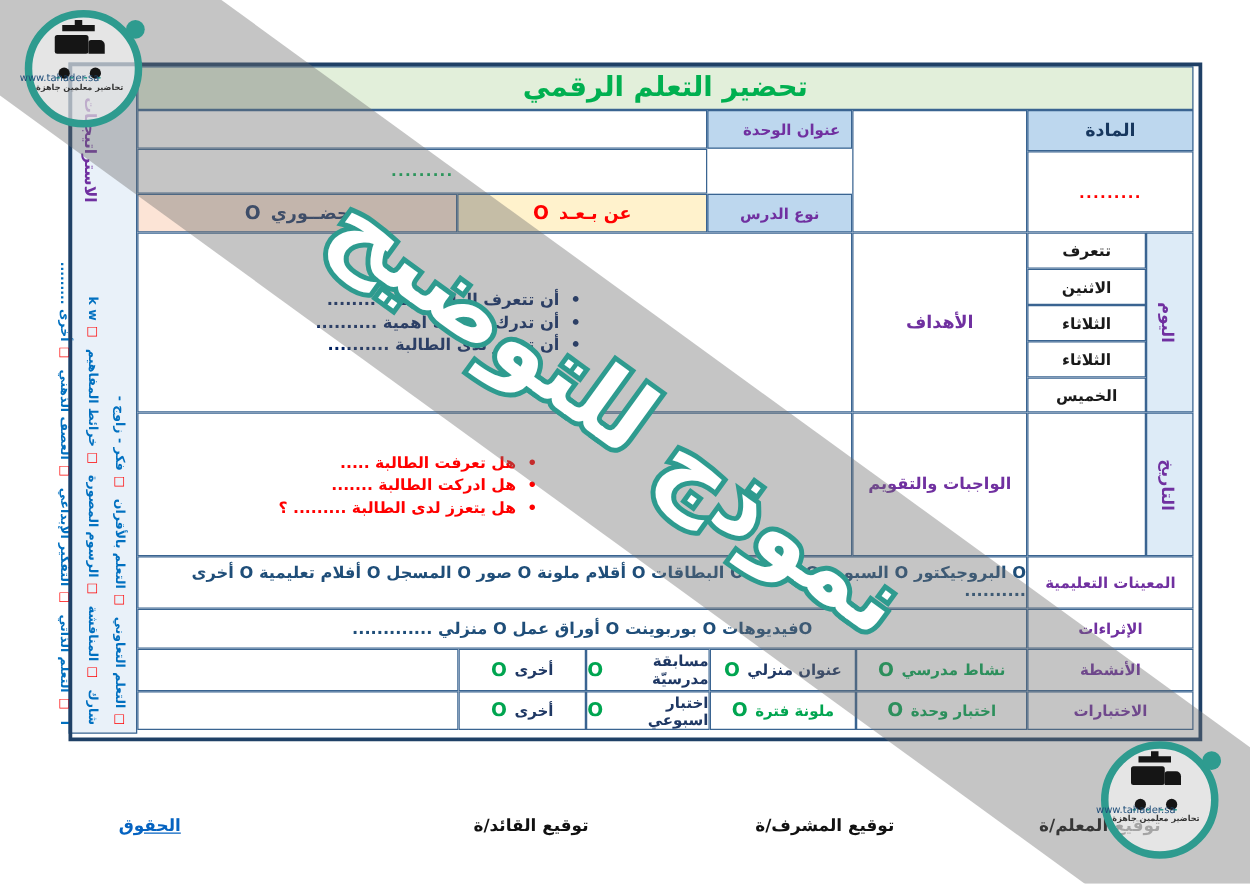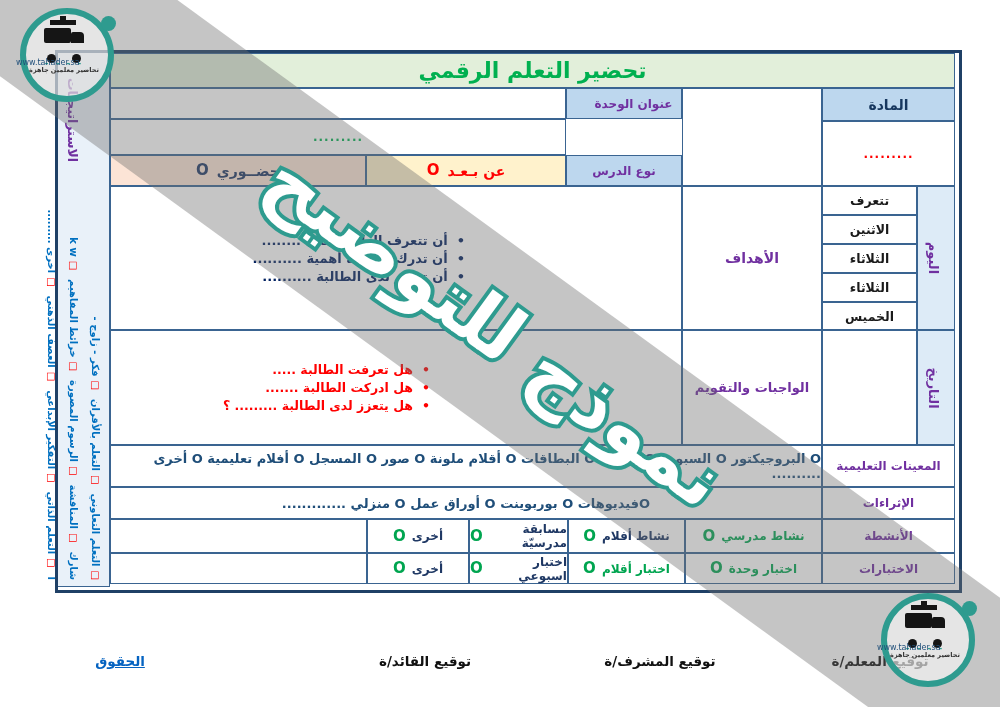--- a/index.html
+++ b/index.html
@@ -137,40 +137,40 @@
   <div class="cell" style="left:110px;top:519px;width:257px;height:34px;"></div>
   <div class="cell optcell" style="left:367px;top:519px;width:102px;height:34px;">
     <span class="navy">أخرى</span>
     <span class="ocirc">O</span>
     </div>
   <div class="cell optcell" style="left:469px;top:519px;width:99px;height:34px;">
     <span class="navy">مسابقة مدرسيّة</span>
     <span class="ocirc">O</span>
     </div>
   <div class="cell optcell" style="left:568px;top:519px;width:117px;height:34px;">
-    <span class="navy">نشاط أفلام</span>
+    <span class="navy">عنوان منزلي</span>
     <span class="ocirc">O</span>
     </div>
   <div class="cell optcell" style="left:685px;top:519px;width:137px;height:34px;">
     <span class="green">نشاط مدرسي</span>
     <span class="ocirc">O</span>
     </div>
   <div class="cell lblpurple" style="left:822px;top:519px;width:133px;height:34px;font-size:12px;">الأنشطة</div>
 
   <div class="cell" style="left:110px;top:553px;width:257px;height:31px;"></div>
   <div class="cell optcell" style="left:367px;top:553px;width:102px;height:31px;">
     <span class="navy">أخرى</span>
     <span class="ocirc">O</span>
     </div>
   <div class="cell optcell" style="left:469px;top:553px;width:99px;height:31px;">
     <span class="navy">اختبار اسبوعي</span>
     <span class="ocirc">O</span>
     </div>
   <div class="cell optcell" style="left:568px;top:553px;width:117px;height:31px;">
-    <span class="green">اختبار أقلام</span>
+    <span class="green">ملونة فترة</span>
     <span class="ocirc">O</span>
     </div>
   <div class="cell optcell" style="left:685px;top:553px;width:137px;height:31px;">
     <span class="green">اختبار وحدة</span>
     <span class="ocirc">O</span>
     </div>
   <div class="cell lblpurple" style="left:822px;top:553px;width:133px;height:31px;font-size:12px;">الاختبارات</div>
 
   <div class="outerborder"></div>
 

